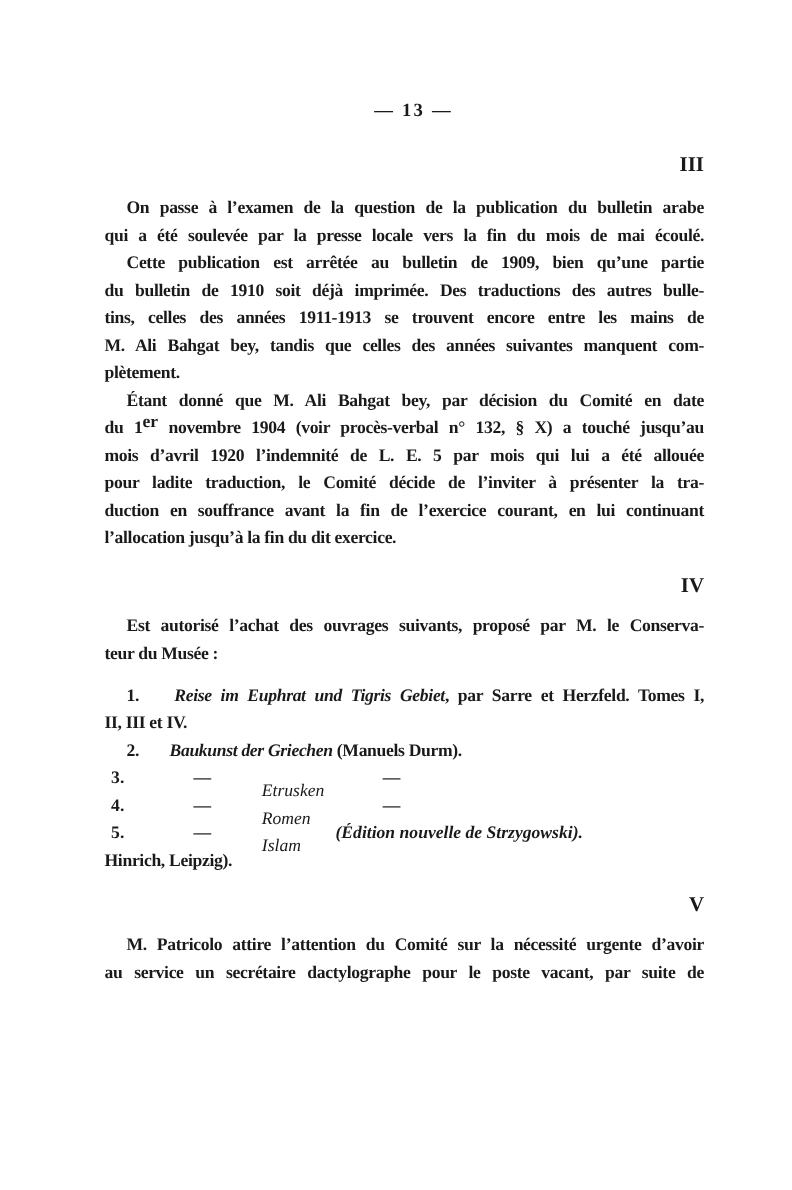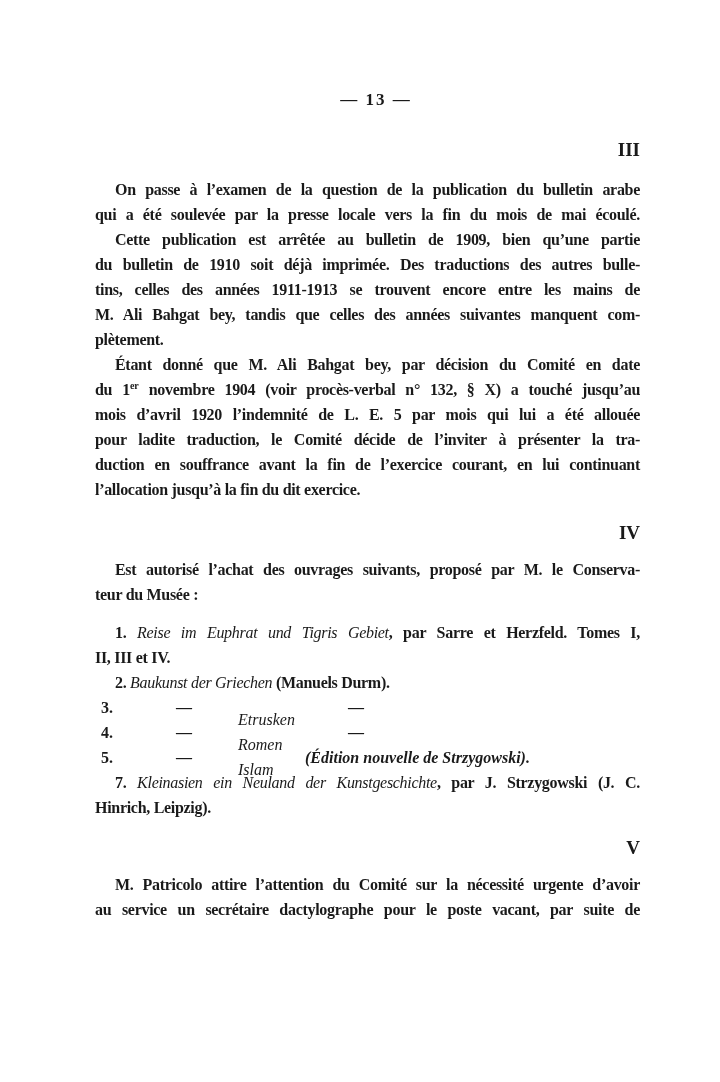--- a/index.html
+++ b/index.html
@@ -46,24 +46,25 @@
     text-justify: inter-word;
     white-space: normal;
   }
   .line.last {
     text-align: left;
     text-align-last: left;
   }
   .line.indent { text-indent: 20px; }
   .it {
     font-style: italic;
-    font-weight: normal;
+    font-weight: bold;
+    margin-left: 24px;
   }
   .sup {
-    font-size: 10px;
+    font-size: 16px;
     position: relative;
     top: -6px;
     letter-spacing: 0;
   }
   .ditto {
     position: relative;
     height: 25px; line-height: 25px;
     font-size: 16px;
   }
   .ditto span { position: absolute; top: 0; white-space: nowrap; }
@@ -123,21 +124,20 @@
         <span class="d-title">Romen</span>
         <span class="d-dash2">—</span>
       </div>
       <div class="ditto">
         <span class="d-num">5.</span>
         <span class="d-dash1">—</span>
         <span class="d-title">Islam</span>
         <span class="d-paren">(Édition nouvelle de Strzygowski).</span>
       </div>
       <div class="para">
-        <div class="line indent"><span>7. </span><span class="it">Kleinasien ein Neuland der Kunstgeschichte</span><span>, par J. Strzygowski (J. C.</span></div>
         <div class="line last">Hinrich, Leipzig).</div>
       </div>
       <div class="heading" style="margin-top: 15px;">V</div>
       <div class="para" style="margin-top: 12px;">
         <div class="line indent">M. Patricolo attire l’attention du Comité sur la nécessité urgente d’avoir</div>
         <div class="line">au service un secrétaire dactylographe pour le poste vacant, par suite de</div>
       </div>
     </div>
 </div>
 

